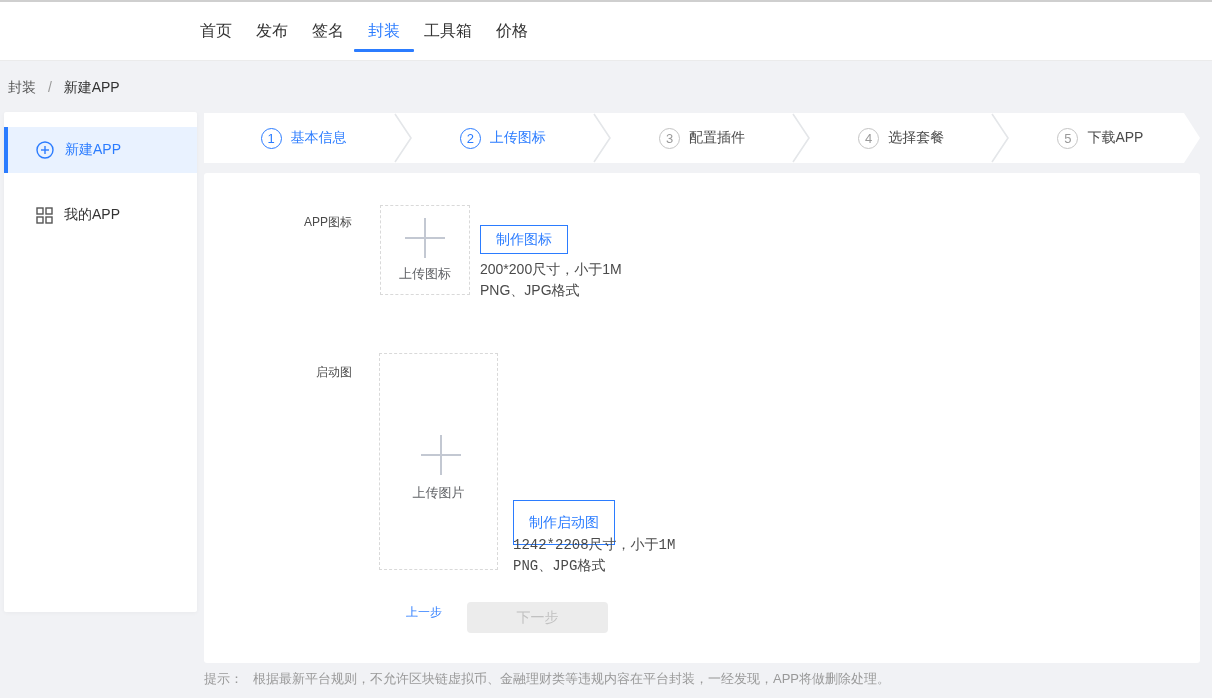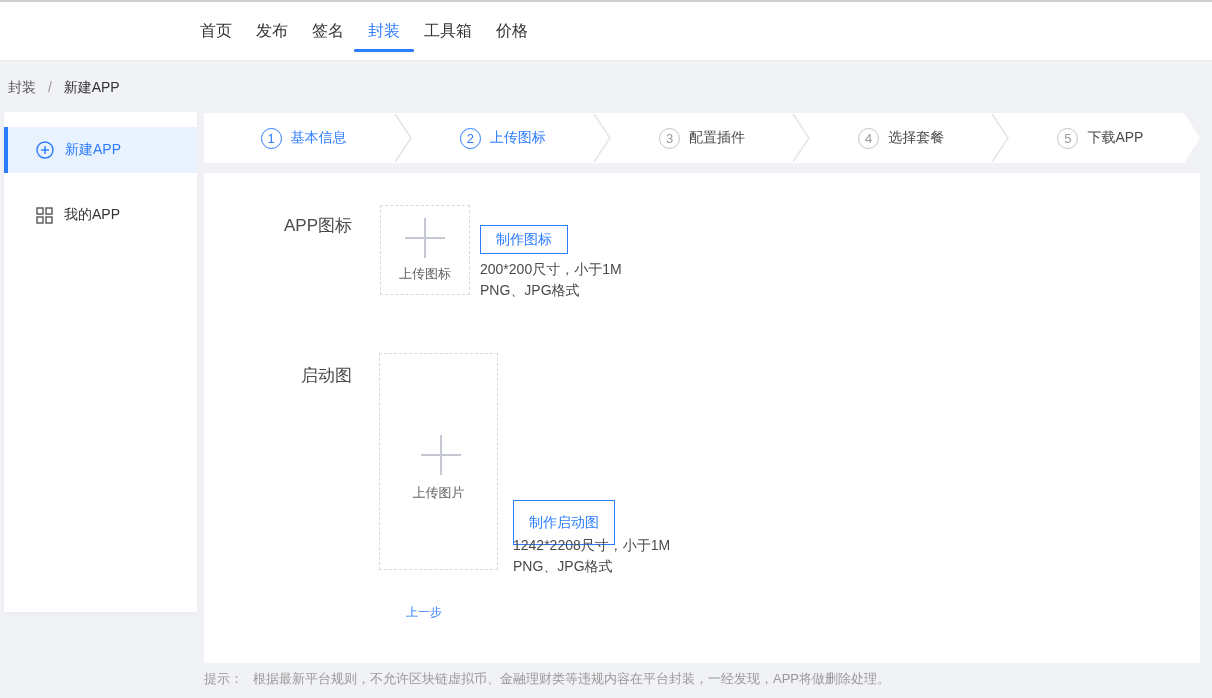--- a/index.html
+++ b/index.html
@@ -72,21 +72,21 @@
   .step.done .step-num { border-color: #2b7cff; color: #2b7cff; }
   .step.done .step-label { color: #2b7cff; }
   .step-sep { position: absolute; top: 0; width: 20px; height: 50px; }
   
   .panel {
     position: absolute; left: 204px; top: 173px; width: 996px; height: 490px;
     background: #fff; border-radius: 3px;
   }
   .field-label {
     position: absolute; left: 0; width: 148px; text-align: right;
-    font-size: 17px; color: #4a4a4a;
+    font-size: 12px; color: #4a4a4a;
   }
   .upload-box {
     position: absolute; border: 1px dashed #d9d9d9; background: #fff;
     display: flex; flex-direction: column; align-items: center; justify-content: center;
     cursor: pointer;
   }
   .plus {
     position: relative; width: 40px; height: 40px;
   }
   .plus::before, .plus::after {
@@ -222,24 +222,25 @@
   </div>
 
   <div class="field-label" style="top:191px">启动图</div>
 
   <div class="upload-box" style="left:175px; top:180px; width:119px; height:217px; padding-top:14px;">
     <span class="plus" style="width:36px;height:36px;"></span>
     <span class="upload-text" style="margin-top:13px;">上传图片</span>
   </div>
 
   <button class="outline-btn" style="left:309px; top:327px; height:45px;">制作启动图</button>
-  <div class="desc" style="left:309px; top:362px;">
+  <div class="desc" style="left:309px; top:362px;font-family:Liberation Mono, monospace;">
     <div>1242*2208尺寸，小于1M</div>
     <div>PNG、JPG格式</div>
   </div>
 
   <button class="link-btn" style="left:202px; top:431px;">上一步</button>
+  <button class="next-btn" style="left:263px; top:429px;" disabled="">下一步</button>
 
 </main>
 
 <div class="tip">
   <span class="tip-label">提示：</span><span>根据最新平台规则，不允许区块链虚拟币、金融理财类等违规内容在平台封装，一经发现，APP将做删除处理。</span>
 </div>
 
 </body></html>

